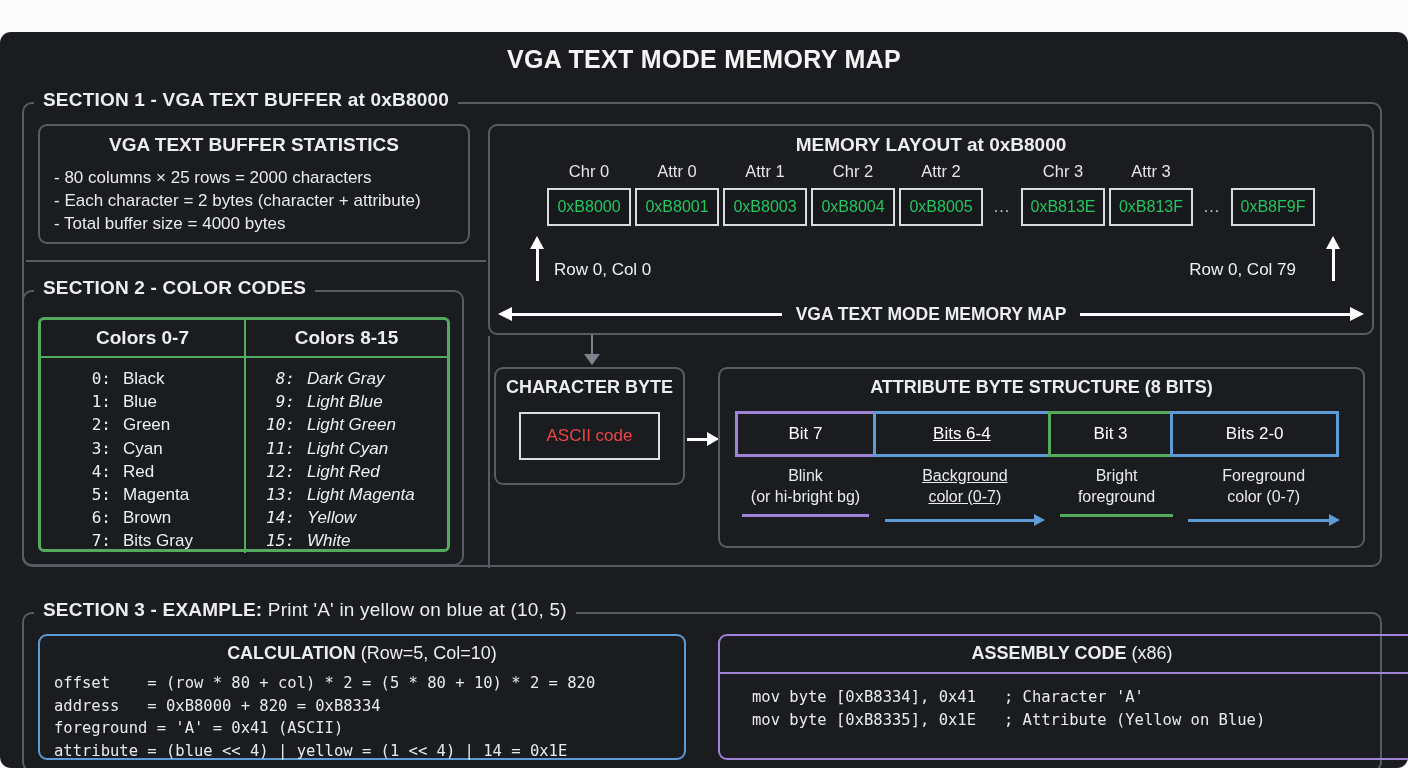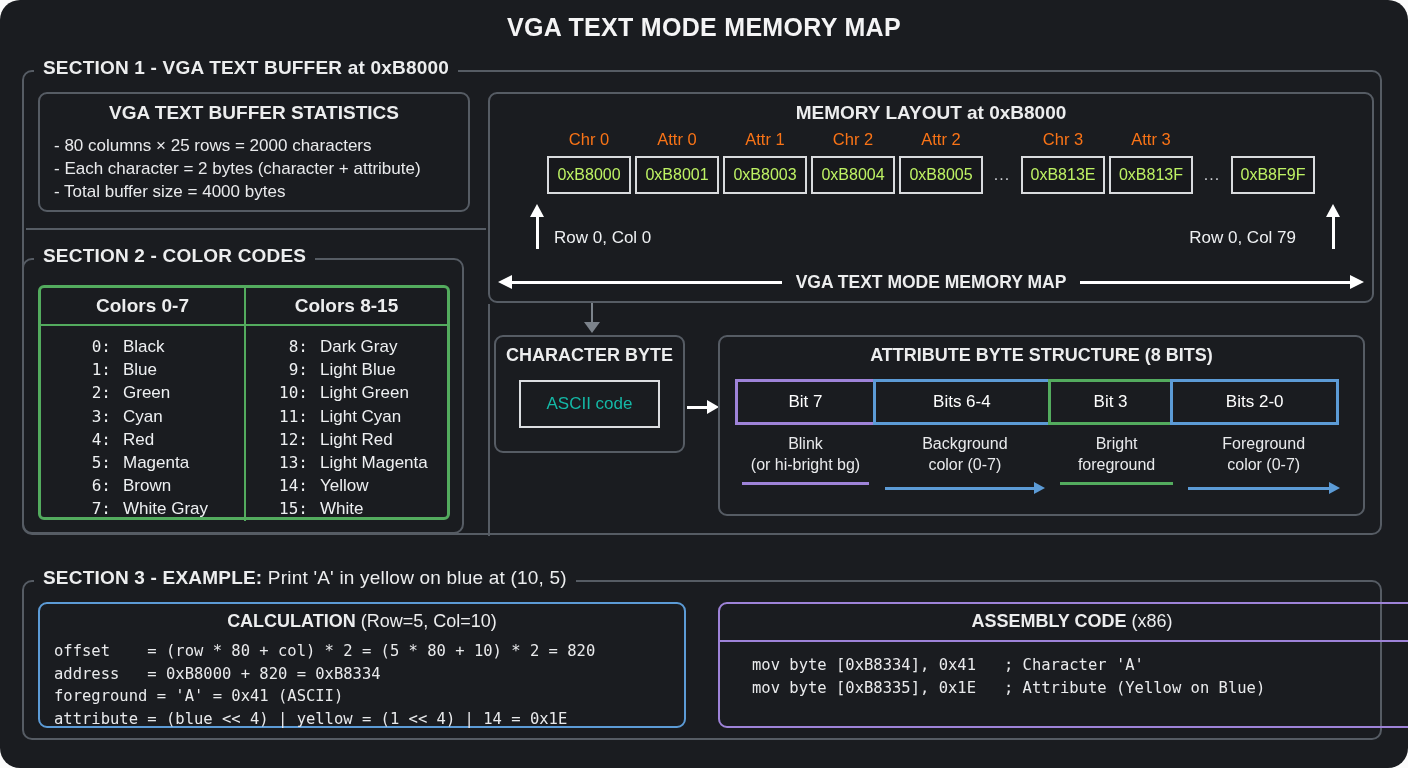--- a/index.html
+++ b/index.html
@@ -1,17 +1,17 @@
 <!DOCTYPE html>
 <html><head>
 <meta charset="utf-8">
 <style>
   * { margin:0; padding:0; box-sizing:border-box; }
   html,body { width:1408px; height:768px; background:#fbfbfb; font-family:"Liberation Sans", sans-serif; }
-  #panel { position:absolute; inset:0; background:#1a1c20; border-radius:20px; overflow:hidden; color:#ecedee; }
+  #panel { position:absolute; inset:0; background:#1a1c20; border-radius:11px; overflow:hidden; color:#ecedee;margin-top:32px; }
 
   .page-title { position:absolute; top:13px; left:0; right:0; text-align:center;
     font-size:25px; font-weight:bold; color:#f4f4f5; letter-spacing:.3px; }
 
   
   .section { position:absolute; border:2px solid #565c64; border-radius:10px; }
   .s1 { left:22px; top:70px;  width:1360px; height:465px; }
   .s2 { left:22px; top:258px; width:442px;  height:276px; }
   .s3 { left:22px; top:580px; width:1360px; height:160px; }
   .legend { position:absolute; top:-15px; left:10px; background:#1a1c20; padding:0 9px;
@@ -29,23 +29,23 @@
   .stats { left:38px; top:92px; width:432px; height:120px; }
   .stats .box-title { font-size:19px; }
   .stats-lines { position:absolute; top:40px; left:14px; font-size:17px; line-height:23px; color:#e9eaec; }
 
   
   .memory { left:488px; top:92px; width:886px; height:211px; }
   .memory .box-title { font-size:19px; }
   .mem-row { position:absolute; left:10px; right:10px; top:36px; display:flex; gap:4px; justify-content:center; }
   .mem-col { display:flex; flex-direction:column; align-items:center; width:84px; }
   .mem-col.dots { width:30px; }
-  .mem-label { height:26px; font-size:16.5px; color:#f97316; }
+  .mem-label { height:26px; font-size:16.5px; color:#e5e5e5; }
   .mem-cell { width:100%; height:38px; border:2px solid #d9dbde; background:#17181c;
-    display:flex; align-items:center; justify-content:center; font-size:16px; color:#bef264; }
+    display:flex; align-items:center; justify-content:center; font-size:16px; color:#22c55e; }
   .mem-dots { height:38px; display:flex; align-items:center; justify-content:center; font-size:16px; color:#cfd2d6; letter-spacing:1px; }
 
   .up-arrow { position:absolute; display:flex; flex-direction:column; align-items:center; }
   .up-arrow .head { width:0; height:0; border-left:7px solid transparent; border-right:7px solid transparent; border-bottom:13px solid #fff; }
   .up-arrow .stem { width:3px; height:32px; background:#fff; }
   .ann { position:absolute; font-size:17px; color:#eef0f2; white-space:nowrap; }
 
   .dbl-arrow { position:absolute; left:8px; right:8px; top:174px; height:28px; display:flex; align-items:center; }
   .dbl-arrow .ah-l { width:0; height:0; border-top:7px solid transparent; border-bottom:7px solid transparent; border-right:14px solid #fff; }
   .dbl-arrow .ah-r { width:0; height:0; border-top:7px solid transparent; border-bottom:7px solid transparent; border-left:14px solid #fff; }
@@ -53,51 +53,51 @@
   .dbl-arrow .lbl { padding:0 14px; font-size:17.5px; font-weight:bold; white-space:nowrap; }
 
   .down-arrow { position:absolute; left:584px; top:303px; display:flex; flex-direction:column; align-items:center; width:16px; }
   .down-arrow .stem { width:2.5px; height:19px; background:#7c838b; }
   .down-arrow .head { width:0; height:0; border-left:8px solid transparent; border-right:8px solid transparent; border-top:11px solid #7c838b; }
 
   
   .charbyte { left:494px; top:335px; width:191px; height:118px; }
   .charbyte .box-title { font-size:18px; }
   .ascii-box { position:absolute; left:23px; top:43px; width:141px; height:48px; border:2px solid #dcdee1;
-    display:flex; align-items:center; justify-content:center; font-size:17px; color:#14b8a6; }
+    display:flex; align-items:center; justify-content:center; font-size:17px; color:#ef4444; }
 
   .right-arrow { position:absolute; left:687px; top:400px; display:flex; align-items:center; }
   .right-arrow .stem { width:20px; height:3px; background:#fff; }
   .right-arrow .head { width:0; height:0; border-top:7px solid transparent; border-bottom:7px solid transparent; border-left:12px solid #fff; }
 
   
   .attr { left:718px; top:335px; width:647px; height:181px; }
   .attr .box-title { font-size:18px; }
   .bits-row { position:absolute; left:15px; right:15px; top:42px; height:46px; display:flex; }
   .bit-box { border:3px solid; display:flex; align-items:center; justify-content:center;
     font-size:17px; color:#fff; margin-left:-3px; }
   .bit-box:first-child { margin-left:0; }
-  .w1 { width:23%; } .w2 { width:29%; } .w3 { width:20.5%; } .w4 { width:27.5%; }
+  .w1 { width:23%; } .w2 { width:29%;text-decoration:underline; } .w3 { width:20.5%; } .w4 { width:27.5%; }
   .bc-purple { border-color:#9e83d8; } .bc-blue { border-color:#5c9bd6; } .bc-green { border-color:#53ab5e; }
   .descs-row { position:absolute; left:15px; right:15px; top:96px; display:flex; }
   .desc-col { display:flex; flex-direction:column; align-items:center; font-size:16px; line-height:21px; color:#e9eaec; }
   .underline-wrap { margin-top:7px; width:90%; display:flex; align-items:center; }
   .uline { flex:1; height:3px; }
   .uhead { width:0; height:0; border-top:6px solid transparent; border-bottom:6px solid transparent; border-left:11px solid; }
   .fill-purple { background:#9e83d8; } .fill-blue { background:#5c9bd6; } .fill-green { background:#53ab5e; }
   .head-blue { border-left-color:#5c9bd6; }
 
   
   .ctable { position:absolute; left:38px; top:285px; width:412px; height:235px;
     border:3px solid #53ab5e; border-radius:6px; display:grid; grid-template-columns:1fr 1fr; grid-template-rows:38px 1fr; }
   .chead { display:flex; align-items:center; justify-content:center; font-size:19px; font-weight:bold;
     border-bottom:2px solid #53ab5e;text-align:center; }
   .chead.r, .cbody.r { border-left:2px solid #53ab5e; }
   .cbody { padding:9px 0 0 34px; font-size:17px; line-height:23.2px; color:#eef0f2; }
-  .cbody.r { padding-left:26px; }
+  .cbody.r { padding-left:13px;font-style:italic; }
   .crow .num { display:inline-block; width:36px; text-align:right; font-family:"DejaVu Sans Mono", monospace; font-size:16px; }
   .crow .name { margin-left:12px; }
 
   
   .calc { left:38px; top:602px; width:648px; height:126px; border:2.5px solid #5c9bd6; }
   .asm  { left:718px; top:602px; width:708px; height:126px; border:2.5px solid #9e83d8; }
   .code-title { position:absolute; top:7px; left:0; right:0; text-align:center; font-size:18px; }
   .code-title .b { font-weight:bold; }
   .asm-sep { position:absolute; top:36px; left:0; right:0; height:2px; background:#9e83d8; }
   .codeblock { position:absolute; font-family:"DejaVu Sans Mono", monospace; font-size:15.5px; color:#e9eaec; }
@@ -259,21 +259,21 @@
     <div class="chead">Colors 0-7</div>
     <div class="chead r">Colors 8-15</div>
     <div class="cbody">
       <div class="crow"><span class="num">0:</span><span class="name">Black</span></div>
       <div class="crow"><span class="num">1:</span><span class="name">Blue</span></div>
       <div class="crow"><span class="num">2:</span><span class="name">Green</span></div>
       <div class="crow"><span class="num">3:</span><span class="name">Cyan</span></div>
       <div class="crow"><span class="num">4:</span><span class="name">Red</span></div>
       <div class="crow"><span class="num">5:</span><span class="name">Magenta</span></div>
       <div class="crow"><span class="num">6:</span><span class="name">Brown</span></div>
-      <div class="crow"><span class="num">7:</span><span class="name">White Gray</span></div>
+      <div class="crow"><span class="num">7:</span><span class="name">Bits Gray</span></div>
     </div>
     <div class="cbody r">
       <div class="crow"><span class="num">8:</span><span class="name">Dark Gray</span></div>
       <div class="crow"><span class="num">9:</span><span class="name">Light Blue</span></div>
       <div class="crow"><span class="num">10:</span><span class="name">Light Green</span></div>
       <div class="crow"><span class="num">11:</span><span class="name">Light Cyan</span></div>
       <div class="crow"><span class="num">12:</span><span class="name">Light Red</span></div>
       <div class="crow"><span class="num">13:</span><span class="name">Light Magenta</span></div>
       <div class="crow"><span class="num">14:</span><span class="name">Yellow</span></div>
       <div class="crow"><span class="num">15:</span><span class="name">White</span></div>

